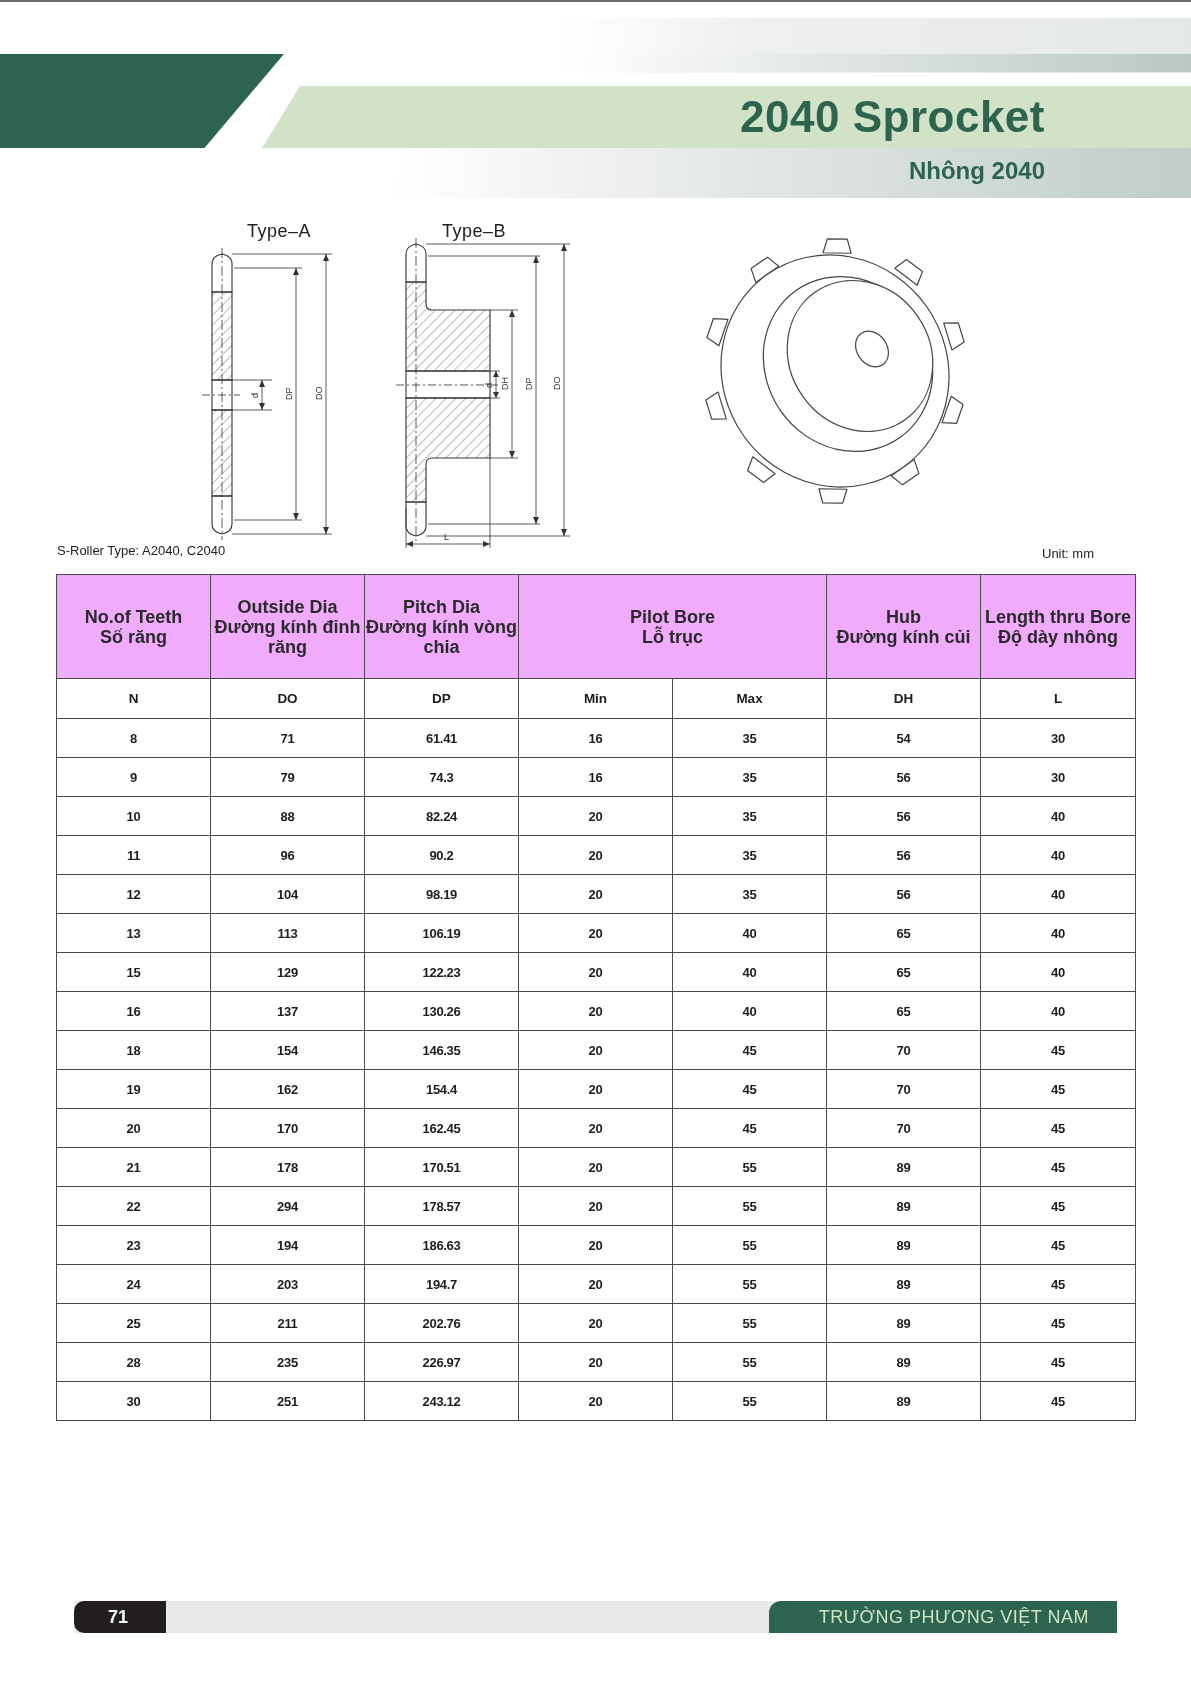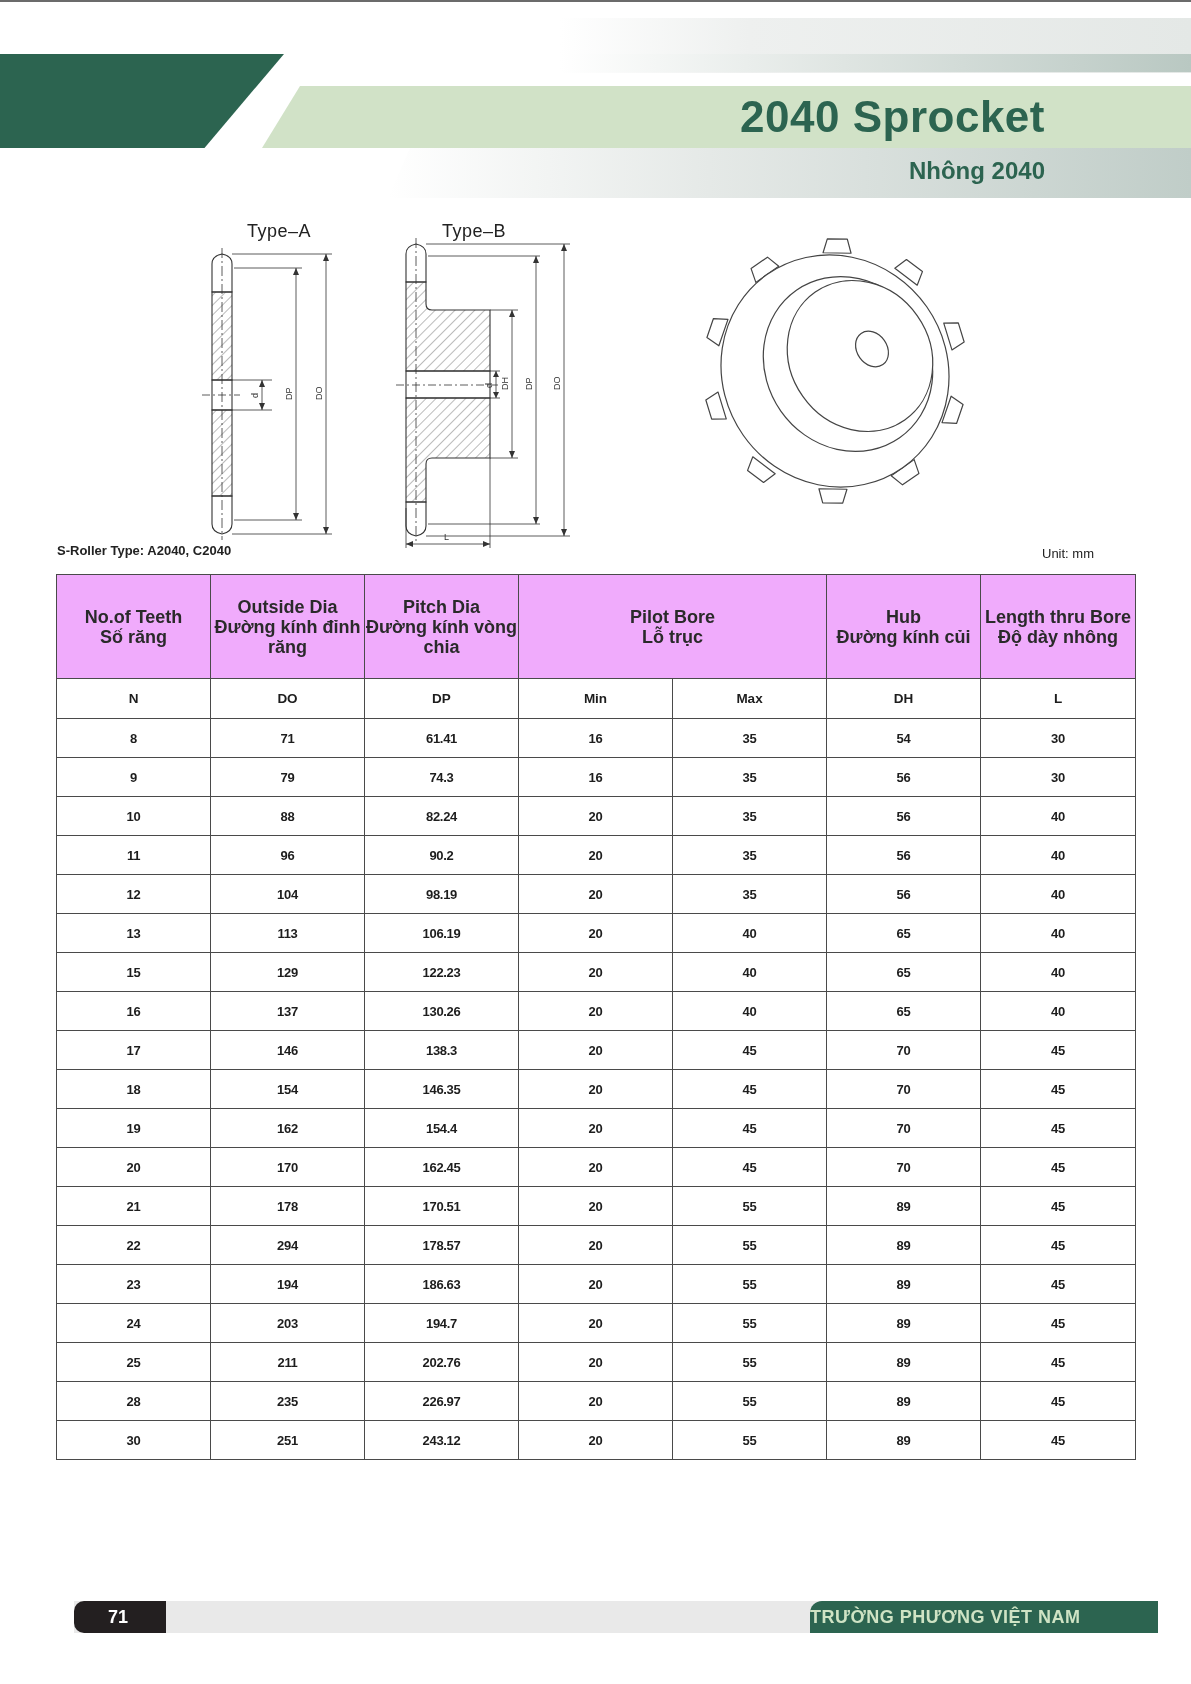--- a/index.html
+++ b/index.html
@@ -25,39 +25,39 @@
     letter-spacing: 0.5px; }
   .subtitle { position: absolute; right: 146px; top: 157px; font-size: 24px; font-weight: 700; color: #2c6450; }
 
   
   .diagram { position: absolute; left: 200px; top: 218px; width: 400px; height: 330px; }
   .diagram-label { position: absolute; font-size: 18px; color: #222; letter-spacing: 0.5px; }
   .label-a { left: 47px; top: 3px; }
   .label-b { left: 242px; top: 3px; }
   .iso { position: absolute; left: 700px; top: 236px; width: 270px; height: 270px; }
 
-  .caption { position: absolute; left: 57px; top: 543px; font-size: 13px; font-weight: 700; color: #222; }
+  .caption { position: absolute; left: 57px; top: 543px; font-size: 13px; font-weight: 400; color: #222; }
   .unit { position: absolute; left: 1042px; top: 546px; font-size: 13px; color: #222; }
 
   
   table.spec { position: absolute; left: 56px; top: 574px; width: 1079px; border-collapse: collapse;
     table-layout: fixed; }
   table.spec td, table.spec th { border: 1.4px solid #4a4a4a; text-align: center; vertical-align: middle;
     font-size: 13px; color: #1d1d1d; }
   table.spec th { background: #f0abfc; font-weight: 700; height: 104px; line-height: 20px; font-size: 18px; color: #2a2a2a; }
   table.spec tr.sym td { height: 40px; font-weight: 700; font-size: 13.5px; }
   table.spec tr.row td { height: 39px; font-weight: 700; letter-spacing: -0.3px; }
 
   
   .foot-gray { position: absolute; left: 74px; top: 1601px; width: 1042px; height: 32px; background: #e9e9e9; }
   .foot-num { position: absolute; left: 74px; top: 1601px; width: 92px; height: 32px; background: #231f20;
     border-radius: 10px 0 0 10px; color: #fff; font-weight: 700; font-size: 18px; line-height: 32px; padding-left: 34px; }
   .foot-brand { position: absolute; left: 769px; top: 1601px; width: 348px; height: 32px; background: #2c6450;
-    border-radius: 12px 0 0 0; color: #cfe3c4; font-weight: 700; font-size: 18px; line-height: 32px; 
-    padding-right: 28px; letter-spacing: 0.5px; margin-left: 41px; }
+    border-radius: 12px 0 0 0; color: #cfe3c4; font-weight: 400; font-size: 18px; line-height: 32px; text-align: right;
+    padding-right: 28px; letter-spacing: 0.5px; }
 </style>
 </head>
 <body>
 
 <div class="top-rule"></div>
 
 <div class="band-gray-top"></div>
 <div class="band-gray-strip"></div>
 <div class="band-dark"></div>
 <div class="band-light"></div>
@@ -263,29 +263,20 @@
       <tr class="row">
         <td>16</td>
         <td>137</td>
         <td>130.26</td>
         <td>20</td>
         <td>40</td>
         <td>65</td>
         <td>40</td>
       </tr>
       <tr class="row">
-        <td>17</td>
-        <td>146</td>
-        <td>138.3</td>
-        <td>20</td>
-        <td>45</td>
-        <td>70</td>
-        <td>45</td>
-      </tr>
-      <tr class="row">
         <td>18</td>
         <td>154</td>
         <td>146.35</td>
         <td>20</td>
         <td>45</td>
         <td>70</td>
         <td>45</td>
       </tr>
       <tr class="row">
         <td>19</td>

